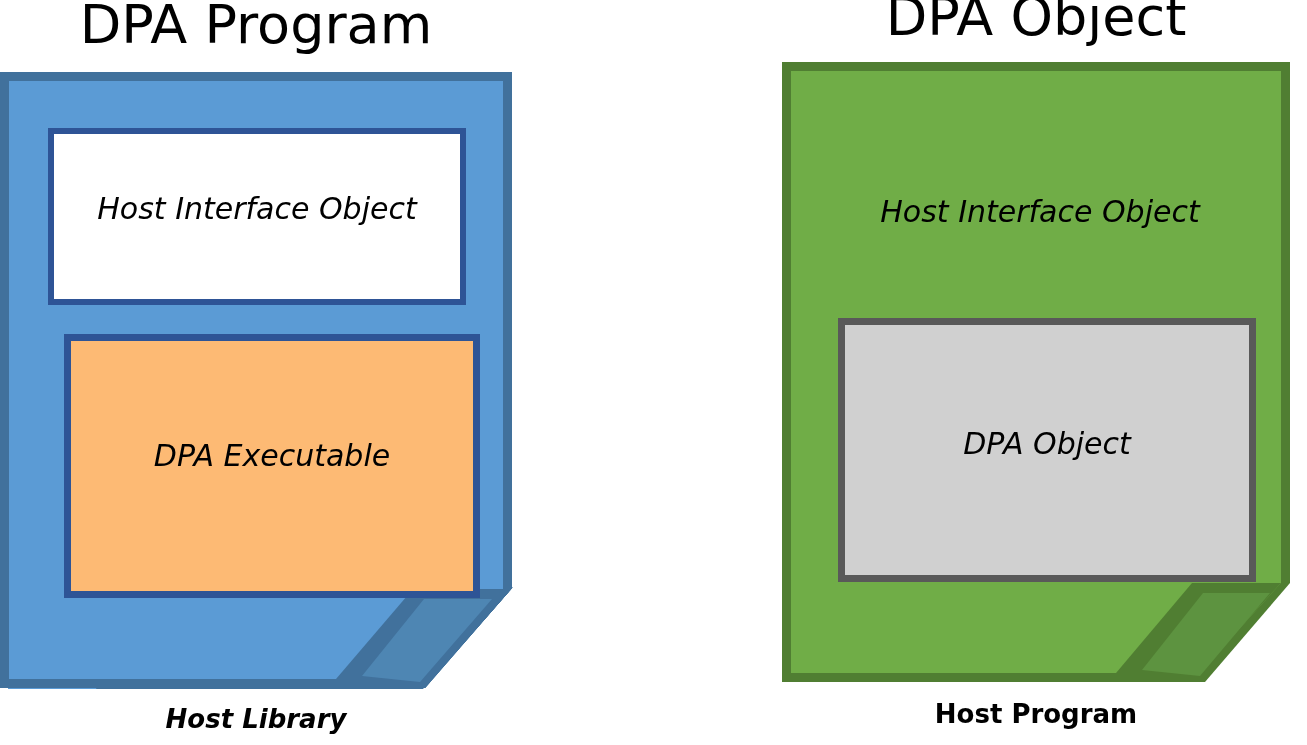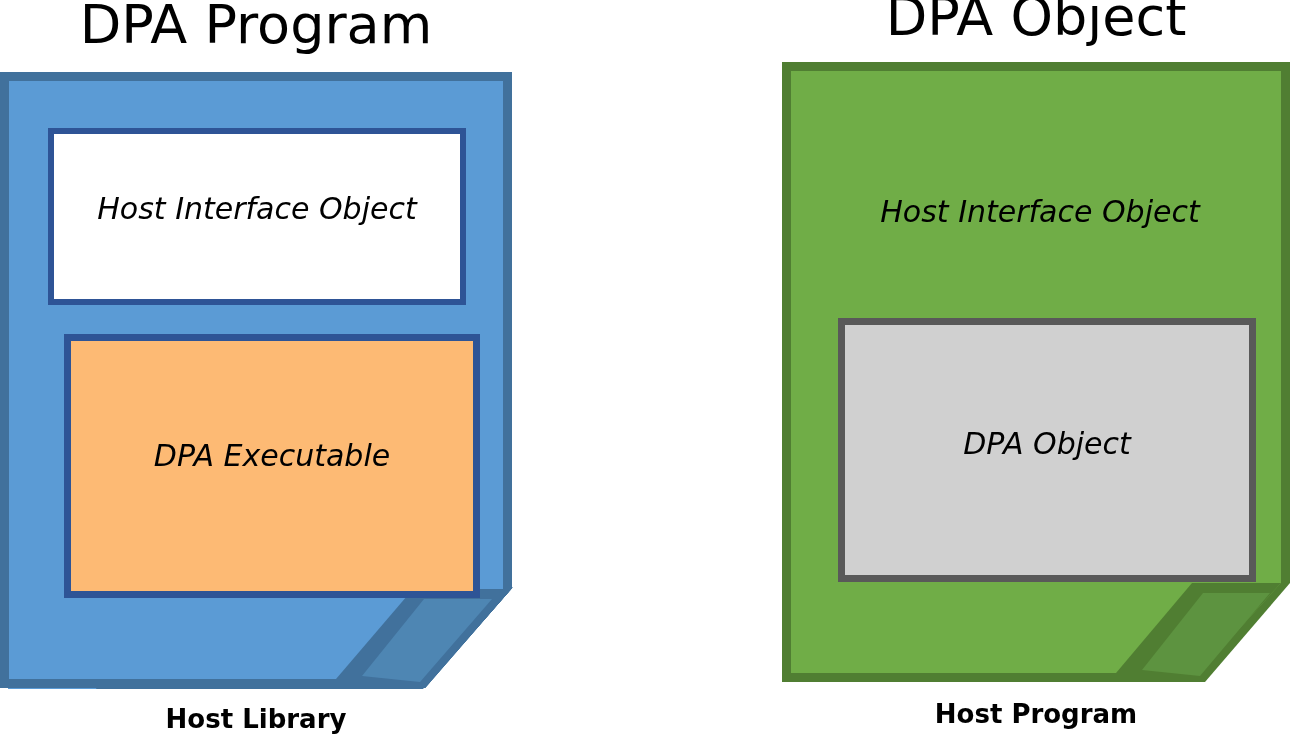--- a/index.html
+++ b/index.html
@@ -39,21 +39,21 @@
   .panel-caption {
     position: absolute;
     text-align: center;
     font-family: "DejaVu Sans", sans-serif;
     font-weight: 700;
     font-size: 26px;
     line-height: 32px;
     color: #000000;
     white-space: nowrap;
   }
-  #caption-left  { left: 0px;   top: 703px; width: 512px; }
+  #caption-left  { left: 0px;   top: 703px; width: 512px; font-style: italic; }
   #caption-right { left: 782px; top: 698px; width: 508px; }
 
   
   .doc-shape {
     position: absolute;
     left: 0;
     top: 0;
     width: 1307px;
     height: 745px;
     pointer-events: none;

